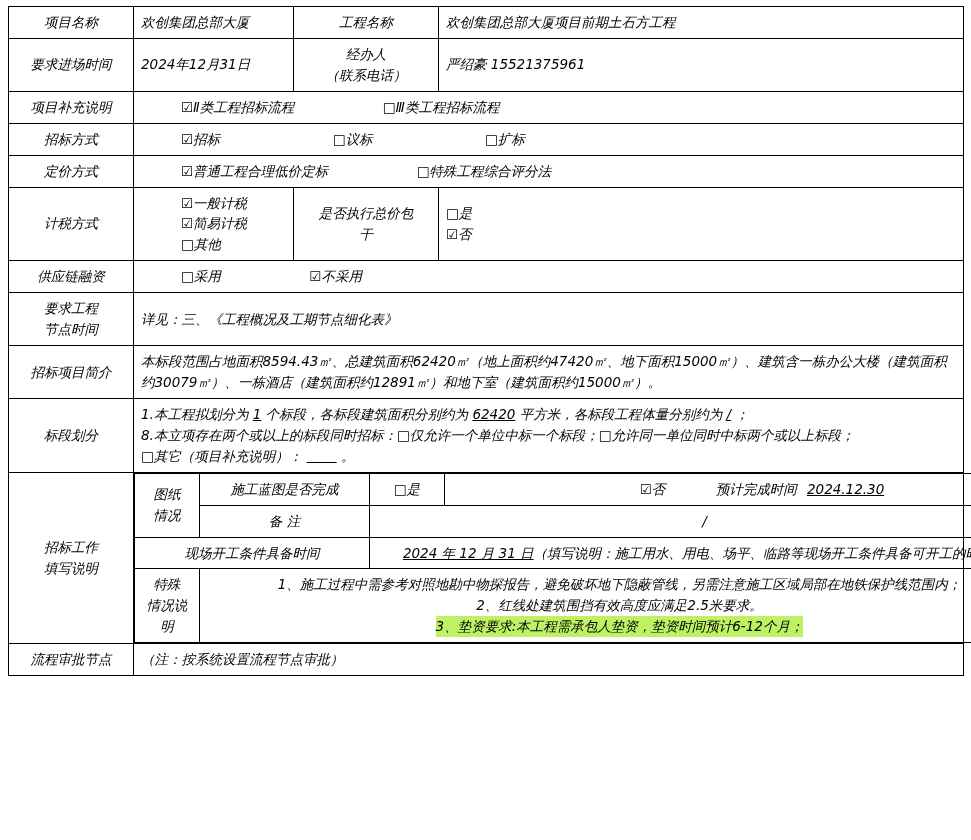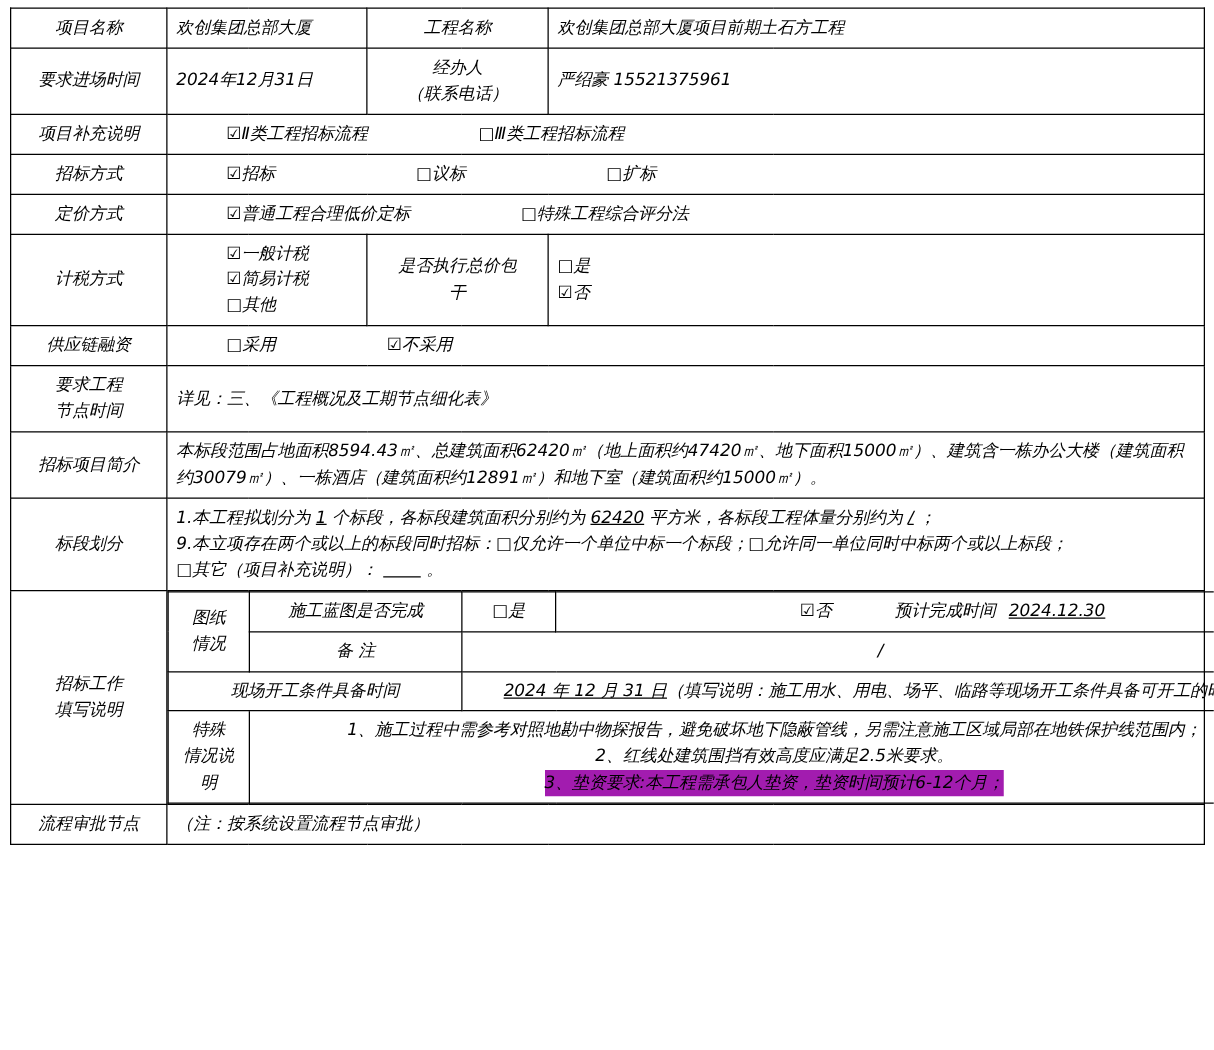--- a/index.html
+++ b/index.html
@@ -45,21 +45,21 @@
     padding: 5px 7px;
     vertical-align: middle;
     line-height: 1.55;
     text-align: center;
   }
   .nested-cell { padding: 0 !important; }
   .opt { display: inline-block; margin-right: 6px; white-space: nowrap; margin-left: 40px; }
   .gap-lg { display: inline-block; width: 58px; }
   .gap-md { display: inline-block; width: 34px; }
   .ul { text-decoration: underline; }
-  .hl { background: #a21caf; }
+  .hl { background: #bef264; }
 </style>
 </head>
 <body>
 
 <div class="sheet">
 <table class="form">
   <colgroup>
     <col style="width:125px">
     <col style="width:65px">
     <col style="width:95px">
@@ -164,21 +164,21 @@
     <td colspan="6">
       <div>
         <span>1.本工程拟划分为</span>
         <span class="ul">1</span>
         <span>个标段，各标段建筑面积分别约为</span>
         <span class="ul">62420</span>
         <span>平方米，各标段工程体量分别约为</span>
         <span class="ul">/</span>
         <span>；</span>
       </div>
-      <div>9.本立项存在两个或以上的标段同时招标：□仅允许一个单位中标一个标段；□允许同一单位同时中标两个或以上标段；</div>
+      <div>8.本立项存在两个或以上的标段同时招标：□仅允许一个单位中标一个标段；□允许同一单位同时中标两个或以上标段；</div>
       <div>
         <span>□其它（项目补充说明）：</span>
         <span class="ul">&nbsp;&nbsp;&nbsp;&nbsp;&nbsp;&nbsp;&nbsp;</span>
         <span>。</span>
       </div>
     </td>
   </tr>
 
   <tr>
     <td class="lbl">

